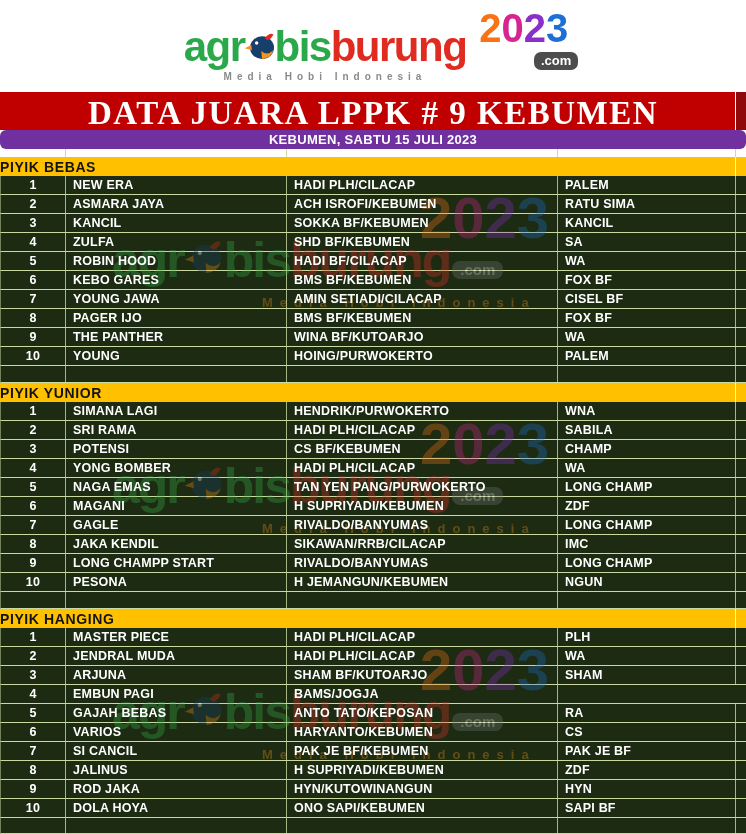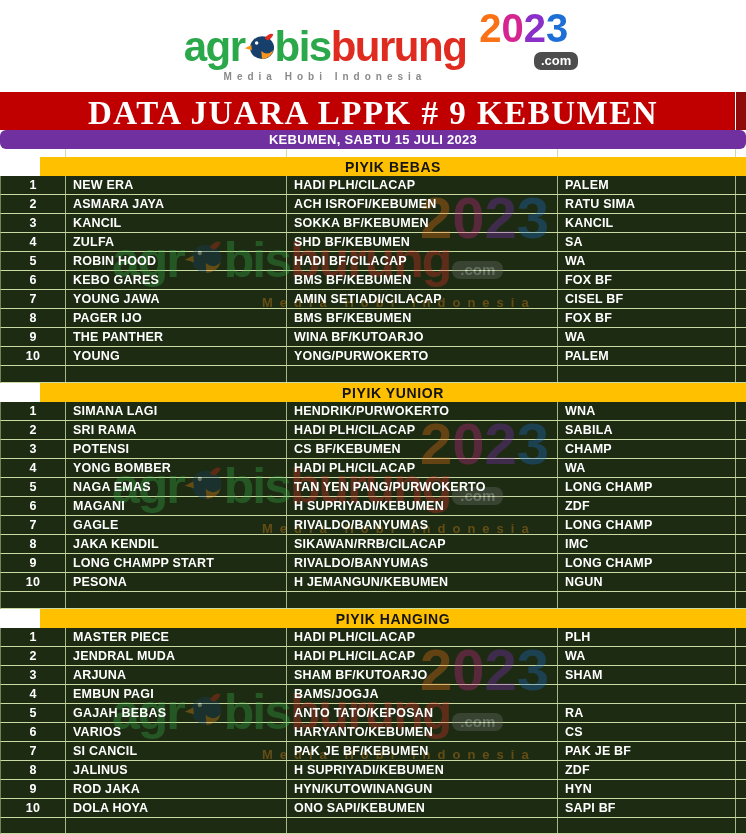--- a/index.html
+++ b/index.html
@@ -41,23 +41,23 @@
 
   .column-ruler{height:8px;background:
     linear-gradient(var(--grid-line,#CBD9A2),var(--grid-line,#CBD9A2)) 65px 0/1px 100% no-repeat,
     linear-gradient(var(--grid-line,#CBD9A2),var(--grid-line,#CBD9A2)) 286px 0/1px 100% no-repeat,
     linear-gradient(var(--grid-line,#CBD9A2),var(--grid-line,#CBD9A2)) 557px 0/1px 100% no-repeat,
     linear-gradient(var(--grid-line,#CBD9A2),var(--grid-line,#CBD9A2)) 735px 0/1px 100% no-repeat,
     #ffffff;}
 
   
   .section{position:relative;}
-  .section-header{height:19px;display:flex;align-items:center;justify-content:center;background:
+  .section-header{height:19px;display:flex;align-items:center;background:
     linear-gradient(rgba(255,255,255,.85),rgba(255,255,255,.85)) 735px 0/1px 100% no-repeat,
-    var(--header-yellow,#FFC000); margin-left: 40px;}
+    var(--header-yellow,#FFC000);}
   .section-title{font-size:14px;font-weight:bold;color:#131313;letter-spacing:0.6px;}
 
   .row{display:grid;grid-template-columns:65px 221px 271px 178px 11px;height:19px;
     background:var(--row-green,#1C2B12);box-sizing:border-box;
     border-bottom:1px solid var(--grid-line,#CBD9A2);border-left:1px solid rgba(203,217,162,.5);}
   .row.spacer{height:17px;}
   .section:last-child .row.spacer{height:16px;}
   .cell{display:flex;align-items:center;overflow:hidden;box-sizing:border-box;
     border-right:1px solid rgba(203,217,162,.8);}
   .cell.c-rail{border-right:none;}
@@ -271,21 +271,21 @@
   </div>
 
   <div class="row">
     <div class="cell c-rank">
               <span>10</span>
             </div>
     <div class="cell c-bird pad">
               <span>YOUNG</span>
             </div>
     <div class="cell c-owner pad">
-              <span>YONG/PURWOKERTO</span>
+              <span>HOING/PURWOKERTO</span>
             </div>
     <div class="cell c-team pad">
               <span>PALEM</span>
             </div>
     <div class="cell c-rail"></div>
   </div>
 </div>
     <div class="row spacer">
       <div class="cell c-rank"></div>
       <div class="cell c-bird"></div>

